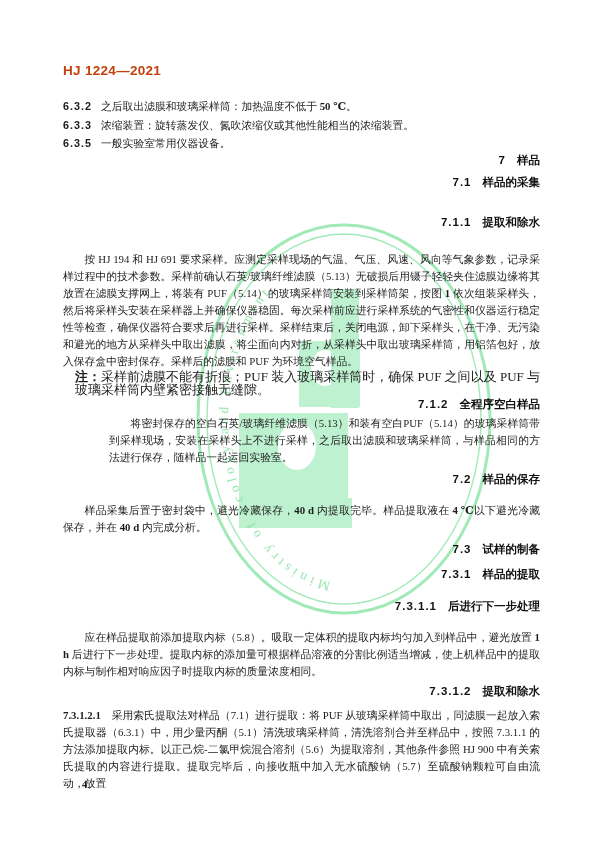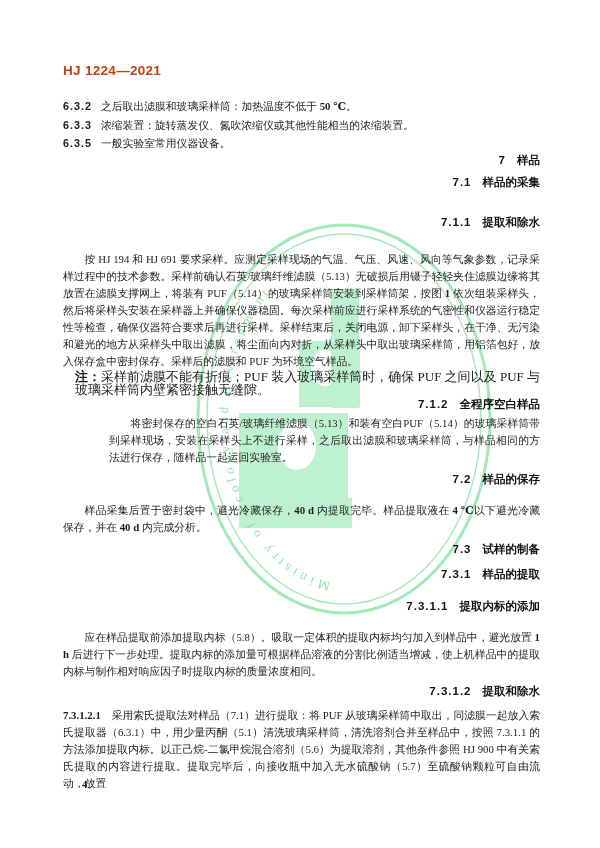--- a/index.html
+++ b/index.html
@@ -94,21 +94,21 @@
         <div class="hd h2"><span class="hnum">7.1</span><span>样品的采集</span></div>
         <div class="hd h3"><span class="hnum">7.1.1</span><span>提取和除水</span></div>
         <p class="para"><span>按 HJ 194 和 HJ 691 要求采样。应测定采样现场的气温、气压、风速、风向等气象参数，记录采样过程中的技术参数。采样前确认石英/玻璃纤维滤膜（5.13）无破损后用镊子轻轻夹住滤膜边缘将其放置在滤膜支撑网上，将装有 PUF（5.14）的玻璃采样筒安装到采样筒架，按图 </span><span class="b">1</span><span> 依次组装采样头，然后将采样头安装在采样器上并确保仪器稳固。每次采样前应进行采样系统的气密性和仪器运行稳定性等检查，确保仪器符合要求后再进行采样。采样结束后，关闭电源，卸下采样头，在干净、无污染和避光的地方从采样头中取出滤膜，将尘面向内对折，从采样头中取出玻璃采样筒，用铝箔包好，放入保存盒中密封保存。采样后的滤膜和 PUF 为环境空气样品。</span></p>
         <p class="note"><span class="b">注：</span><span>采样前滤膜不能有折痕；PUF 装入玻璃采样筒时，确保 PUF 之间以及 PUF 与玻璃采样筒内壁紧密接触无缝隙。</span></p>
         <div class="hd h3"><span class="hnum">7.1.2</span><span>全程序空白样品</span></div>
         <p class="para"><span>将密封保存的空白石英/玻璃纤维滤膜（5.13）和装有空白PUF（5.14）的玻璃采样筒带到采样现场，安装在采样头上不进行采样，之后取出滤膜和玻璃采样筒，与样品相同的方法进行保存，随样品一起运回实验室。</span></p>
         <div class="hd h2"><span class="hnum">7.2</span><span>样品的保存</span></div>
         <p class="para"><span>样品采集后置于密封袋中，避光冷藏保存，</span><span class="b">40 d</span><span> 内提取完毕。样品提取液在 </span><span class="b">4 ℃</span><span>以下避光冷藏保存，并在 </span><span class="b">40 d</span><span> 内完成分析。</span></p>
         <div class="hd h2"><span class="hnum">7.3</span><span>试样的制备</span></div>
         <div class="hd h3"><span class="hnum">7.3.1</span><span>样品的提取</span></div>
-        <div class="hd h4"><span class="hnum">7.3.1.1</span><span>提取内标的添加</span></div>
+        <div class="hd h4"><span class="hnum">7.3.1.1</span><span>后进行下一步处理</span></div>
         <p class="para"><span>应在样品提取前添加提取内标（5.8）。吸取一定体积的提取内标均匀加入到样品中，避光放置 </span><span class="b">1 h</span><span> 后进行下一步处理。提取内标的添加量可根据样品溶液的分割比例适当增减，使上机样品中的提取内标与制作相对响应因子时提取内标的质量浓度相同。</span></p>
         <div class="hd h4"><span class="hnum">7.3.1.2</span><span>提取和除水</span></div>
         <p class="para-flush"><span class="b">7.3.1.2.1</span><span>　采用索氏提取法对样品（7.1）进行提取：将 PUF 从玻璃采样筒中取出，同滤膜一起放入索氏提取器（6.3.1）中，用少量丙酮（5.1）清洗玻璃采样筒，清洗溶剂合并至样品中，按照 7.3.1.1 的方法添加提取内标。以正己烷-二氯甲烷混合溶剂（5.6）为提取溶剂，其他条件参照 HJ 900 中有关索氏提取的内容进行提取。提取完毕后，向接收瓶中加入无水硫酸钠（5.7）至硫酸钠颗粒可自由流动，放置</span></p>
       </div>
   </div>
 
   <div class="page-num">4</div>
 </div>
 
 </body></html>

